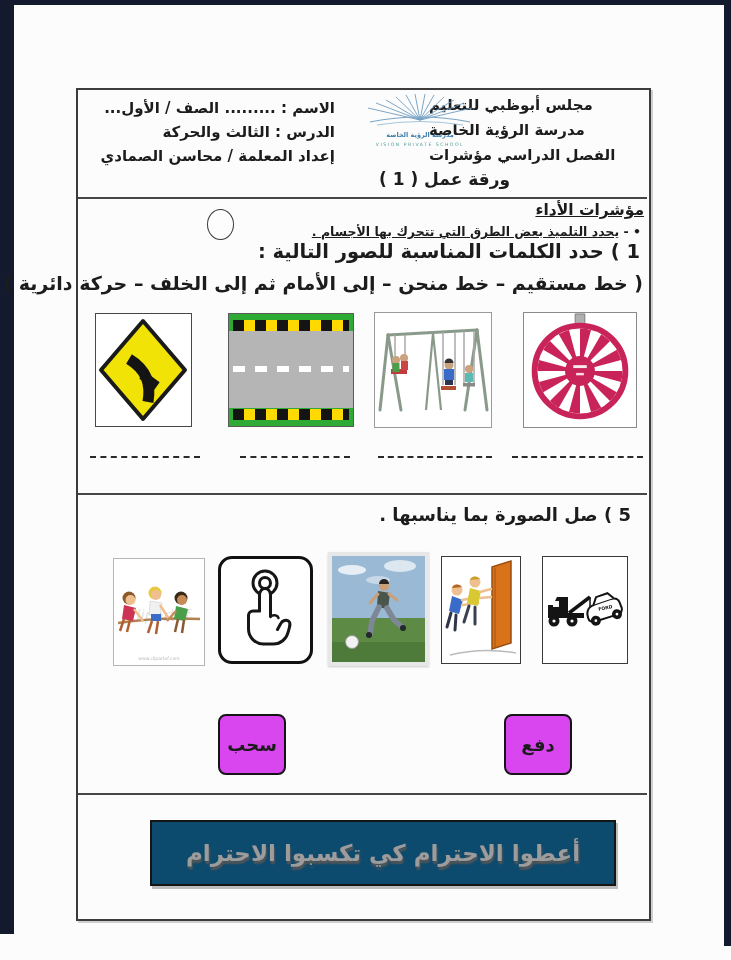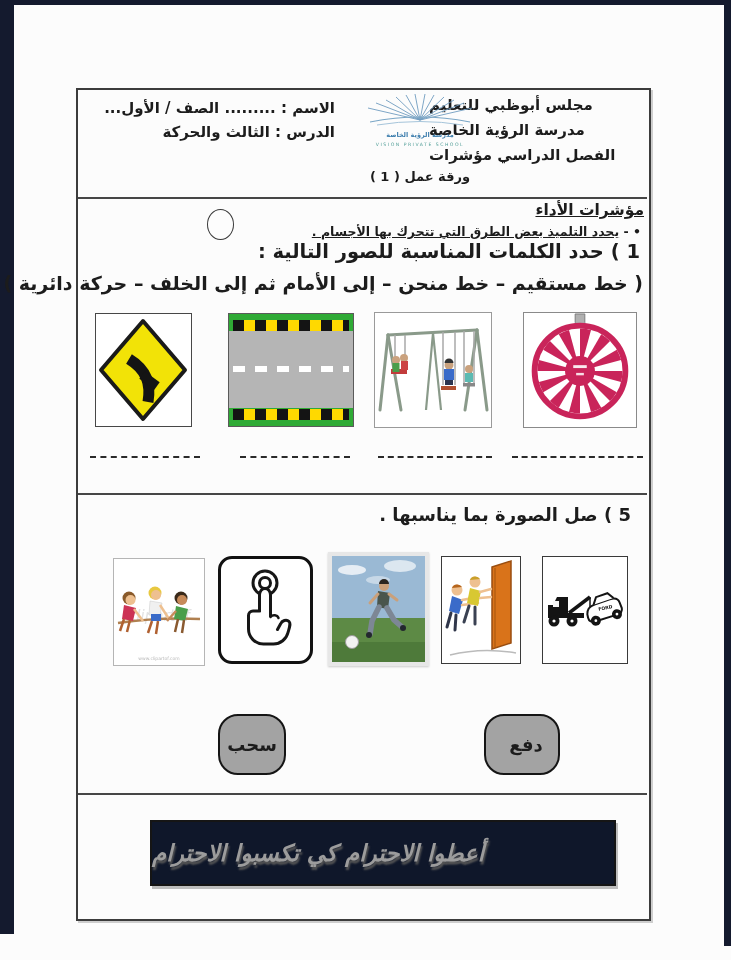--- a/index.html
+++ b/index.html
@@ -5,35 +5,35 @@
   html,body{margin:0;padding:0;background:#e9e9e9;}
   .canvas{position:relative;width:731px;height:960px;background:#fcfcfc;overflow:hidden;
           font-family:"DejaVu Sans",sans-serif;color:#1c1c1c;}
   .abs{position:absolute;}
   .edge{background:#141a2e;}
   .frame{border:2px solid #3c3c3c;box-shadow:2px 2px 0 rgba(0,0,0,.18);background:transparent;}
   .hline{border-top:2px solid #464646;height:0;}
   .rtl{direction:rtl;unicode-bidi:plaintext;}
   .hdr-line{font-size:15px;font-weight:600;line-height:25px;white-space:nowrap;}
   .info-line{font-size:15px;font-weight:600;line-height:24px;white-space:nowrap;}
-  .ws-title{font-size:13px;font-weight:600;text-align:center;}
+  .ws-title{font-size:17px;font-weight:600;}
   .ind-title{font-size:15.5px;font-weight:700;text-decoration:underline;}
   .bullet-line{font-size:12.5px;font-weight:700;white-space:nowrap;}
   .bullet-line .u{text-decoration:underline;margin-top:9px;}
   .q-label{font-size:19.5px;font-weight:600;white-space:nowrap;}
   .q2-label{font-size:18px;font-weight:600;white-space:nowrap;}
   .word-bank{font-size:19px;font-weight:700;white-space:nowrap;}
   .imgbox{background:#fff;}
   .dash{border-top:2.5px dashed #2a2a2a;height:0;}
   .circle{border:1.6px solid #3a3a3a;border-radius:50%;background:#fdfdfd;}
-  .ansbox{border:2.5px solid #151515;border-radius:20px;background:#a3a3a3;
+  .ansbox{border:2.5px solid #151515;border-radius:8px;background:#d946ef;
           display:flex;align-items:center;justify-content:center;
           font-size:18px;font-weight:700;}
-  .banner{border:2.5px solid #151515;background:#0f172a;box-shadow:2px 3px 0 rgba(0,0,0,.25);
-          display:flex;align-items:center;justify-content:flex-start;font-style:italic;}
+  .banner{border:2.5px solid #151515;background:#0c4a6e;box-shadow:2px 3px 0 rgba(0,0,0,.25);
+          display:flex;align-items:center;justify-content:center;}
   .banner-text{font-size:23px;font-weight:700;color:#9c9c9c;
                text-shadow:1px 3px 2px #565656;white-space:nowrap;}
   .checker{background:repeating-linear-gradient(90deg,#141414 0 11px,#ffd900 11px 22px);}
   .tapbox{border:3px solid #111;border-radius:14px;background:#fff;}
   .photoframe{border:4px solid #e7e7e7;background:#fff;box-shadow:0 1px 2px rgba(0,0,0,.2);}
   svg{display:block;}
 </style>
 </head>
 <body>
 
@@ -73,20 +73,21 @@
       <text x="75" y="45" font-size="6.5" fill="#3f7fae" text-anchor="middle" font-weight="bold">مدرسة الرؤية الخاصة</text>
       <text x="75" y="54" font-size="4.6" fill="#55a09a" text-anchor="middle" letter-spacing="1.5">VISION PRIVATE SCHOOL</text>
     </svg>
   </div>
 
   <div class="abs rtl ws-title" style="left:330px;top:169px;width:180px;">ورقة عمل  ( 1 )</div>
 
   <div class="abs rtl" style="left:88px;top:96px;width:247px;text-align:right;">
     <div class="info-line">الاسم : ......... الصف / الأول...</div>
     <div class="info-line">الدرس : الثالث والحركة</div>
+    <div class="info-line">إعداد المعلمة / محاسن الصمادي</div>
   </div>
 
   <div class="abs rtl ind-title" style="right:87px;top:201px;">مؤشرات الأداء</div>
   <div class="abs rtl bullet-line" style="right:90px;top:224px;">
     <span>•</span>
     <span>-</span>
     <span class="u">يحدد التلميذ بعض الطرق التي تتحرك بها الأجسام .</span>
   </div>
   <div class="abs circle" style="left:207px;top:209px;width:25px;height:29px;"></div>
 
@@ -268,21 +269,21 @@
         <circle cx="51" cy="62" r="5" fill="#141414"></circle>
           <circle cx="51" cy="62" r="1.4" fill="#fff"></circle>
         <circle cx="73" cy="60" r="5" fill="#141414"></circle>
           <circle cx="73" cy="60" r="1.4" fill="#fff"></circle>
         <text x="63" y="53" font-size="4.5" fill="#141414" text-anchor="middle" font-weight="bold">FORD</text>
       </g>
     </svg>
   </div>
 
   <div class="abs ansbox rtl" style="left:218px;top:714px;width:64px;height:57px;">سحب</div>
-  <div class="abs ansbox rtl" style="left:484px;top:714px;width:64px;height:57px;padding-left:8px;">دفع</div>
+  <div class="abs ansbox rtl" style="left:504px;top:714px;width:64px;height:57px;">دفع</div>
 
   <div class="abs hline" style="left:78px;top:793px;width:569px;"></div>
 
   <div class="abs banner" style="left:150px;top:820px;width:462px;height:62px;">
     <span class="banner-text rtl">أعطوا الاحترام كي تكسبوا الاحترام</span>
   </div>
 
 </div>
 
 </body></html>

